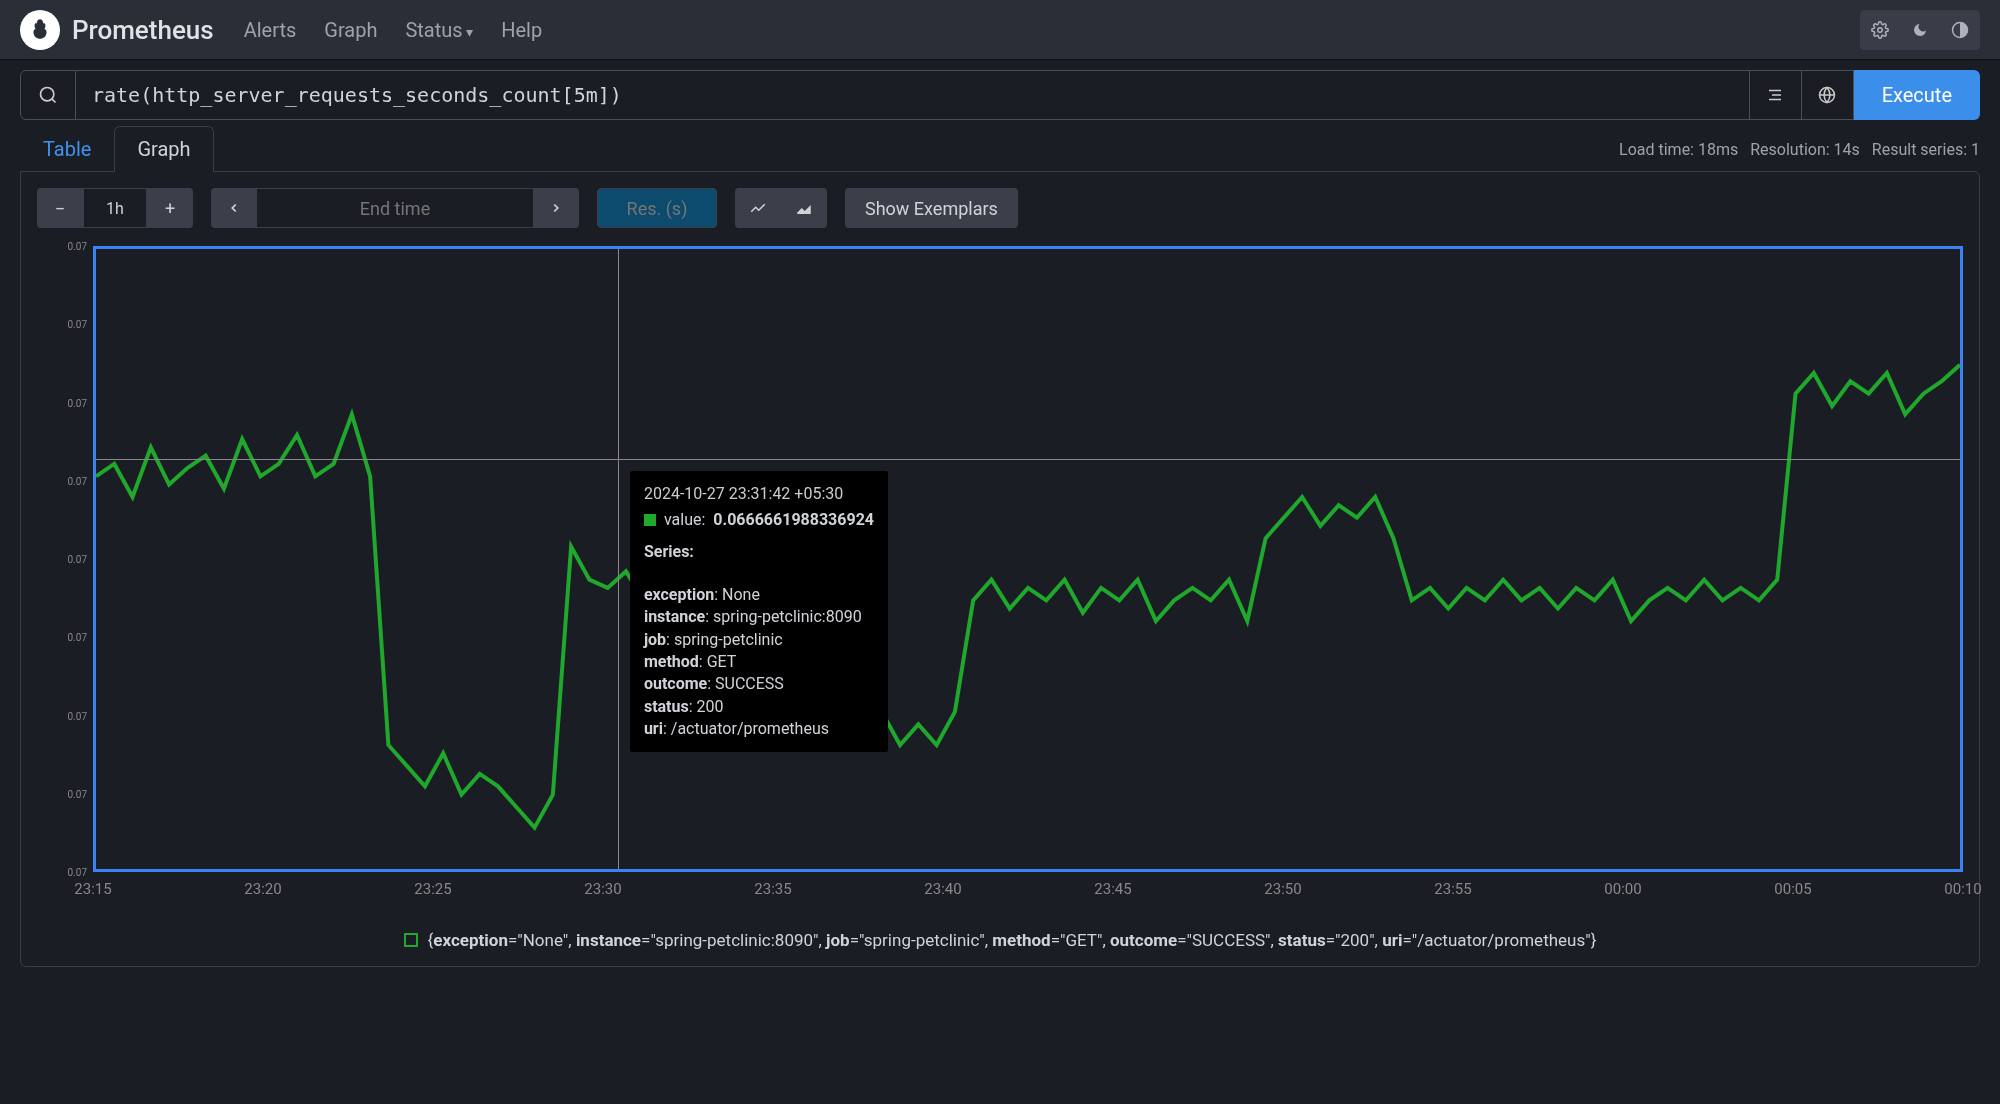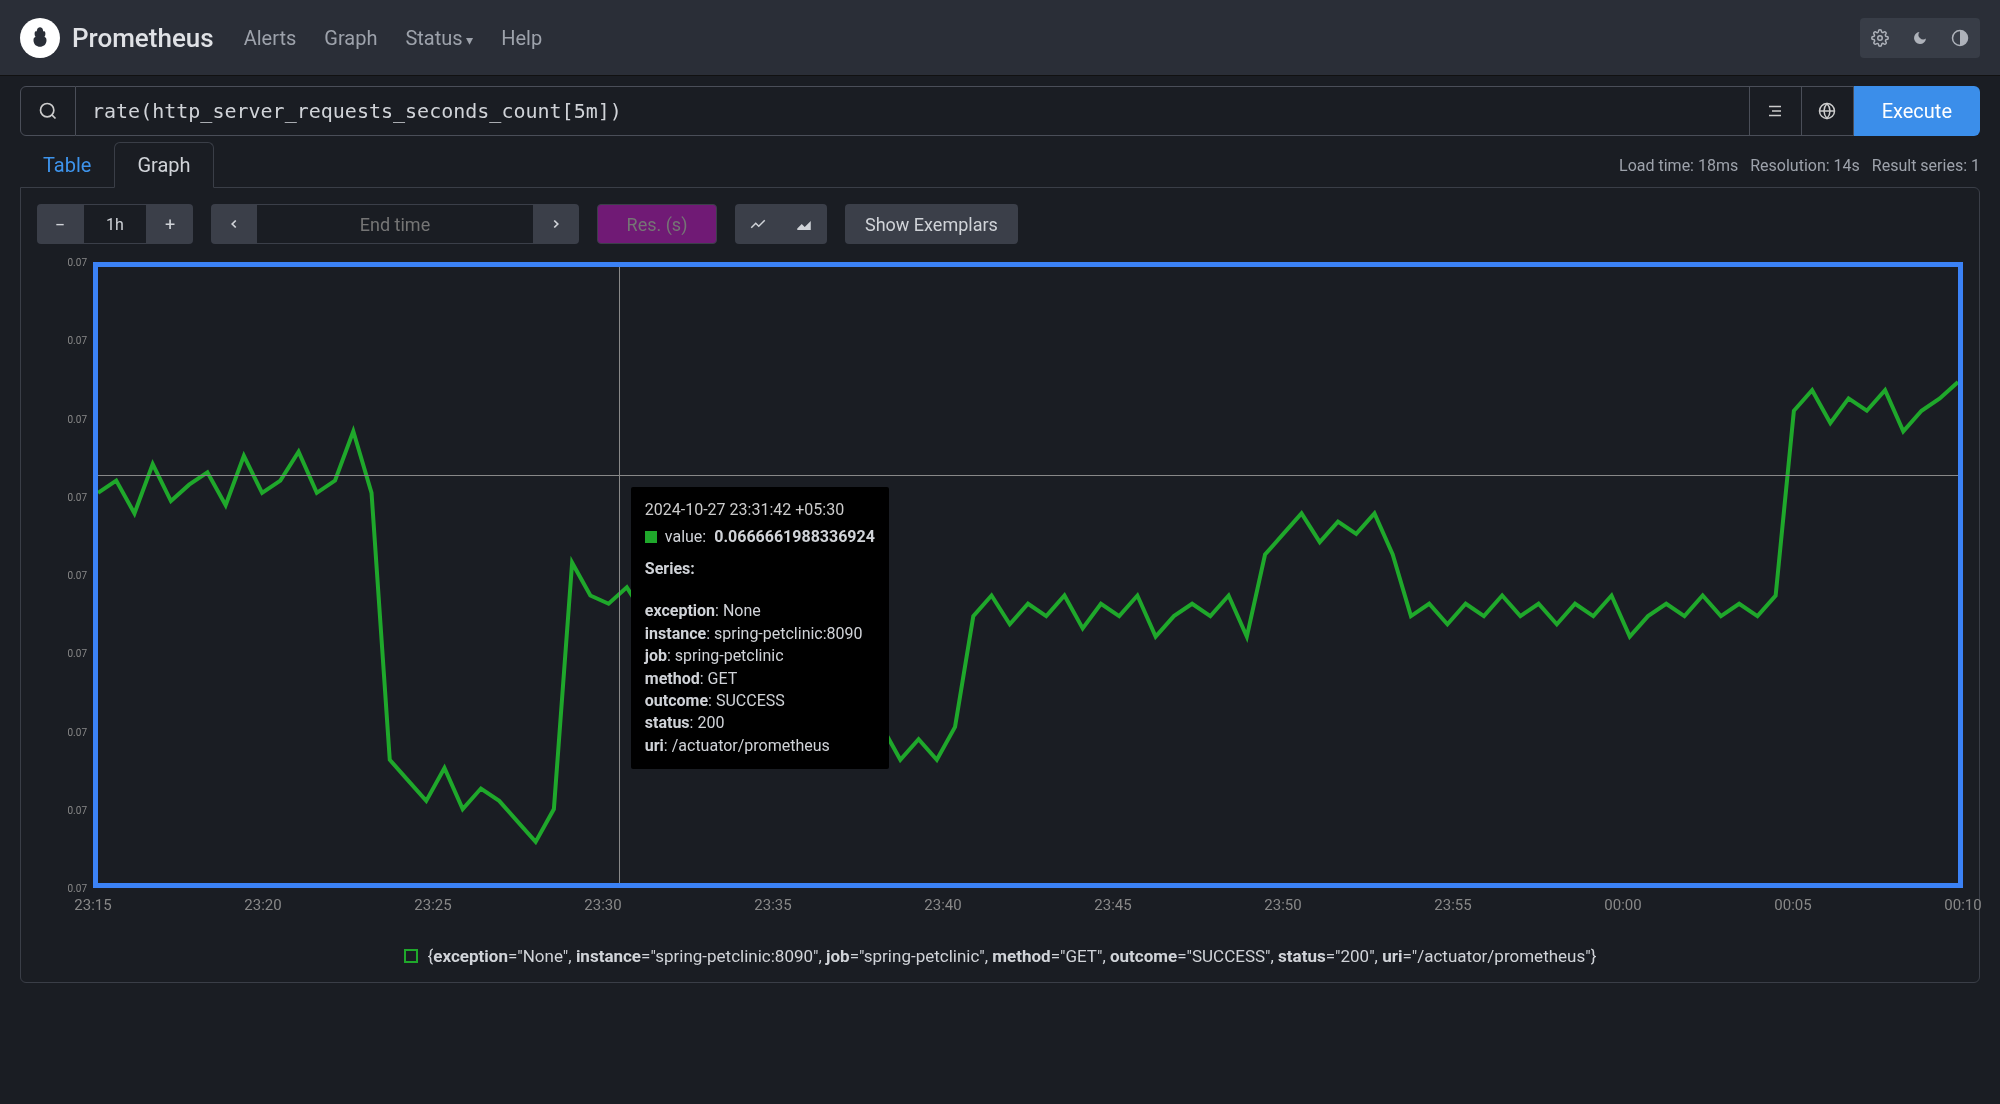--- a/index.html
+++ b/index.html
@@ -10,21 +10,21 @@
 }
 body {
   background: #1a1d23;
   color: #d0d3d8;
   width: 2000px;
   height: 1104px;
   overflow: hidden;
 }
 .navbar {
   background: #2a2e37;
-  height: 76px;
+  height: 60px;
   display: flex;
   align-items: center;
   padding: 0 20px;
   border-bottom: 1px solid #111;
 }
 .logo-wrap {
   display: flex;
   align-items: center;
   gap: 12px;
   margin-right: 30px;
@@ -196,21 +196,21 @@
   border-right: none;
   color: #d0d3d8;
   text-align: center;
   font-size: 18px;
 }
 .range-val { width: 64px; background: #1a1d23; border: 1px solid #3b3f49; display: flex; align-items: center; justify-content: center; }
 .endtime-input { width: 276px; }
 .res-input {
   width: 120px;
   height: 40px;
-  background: #701a75;
+  background: #0c4a6e;
   border: 1px solid #3b3f49;
   border-radius: 4px;
   color: #9da2ab;
   text-align: center;
   font-size: 18px;
 }
 .tb-btn.solo { border-radius: 4px; padding: 0 20px; }
 .chart-area {
   position: relative;
   height: 660px;
@@ -229,21 +229,21 @@
   font-size: 10px;
   color: #888;
   transform: translateY(-50%);
 }
 .plot {
   position: absolute;
   left: 46px;
   right: 0;
   top: 0;
   bottom: 34px;
-  border: 5px solid #3b82f6;
+  border: 3px solid #3b82f6;
 }
 .x-labels {
   position: absolute;
   left: 46px;
   right: 0;
   bottom: 0;
   height: 30px;
 }
 .x-label {
   position: absolute;

